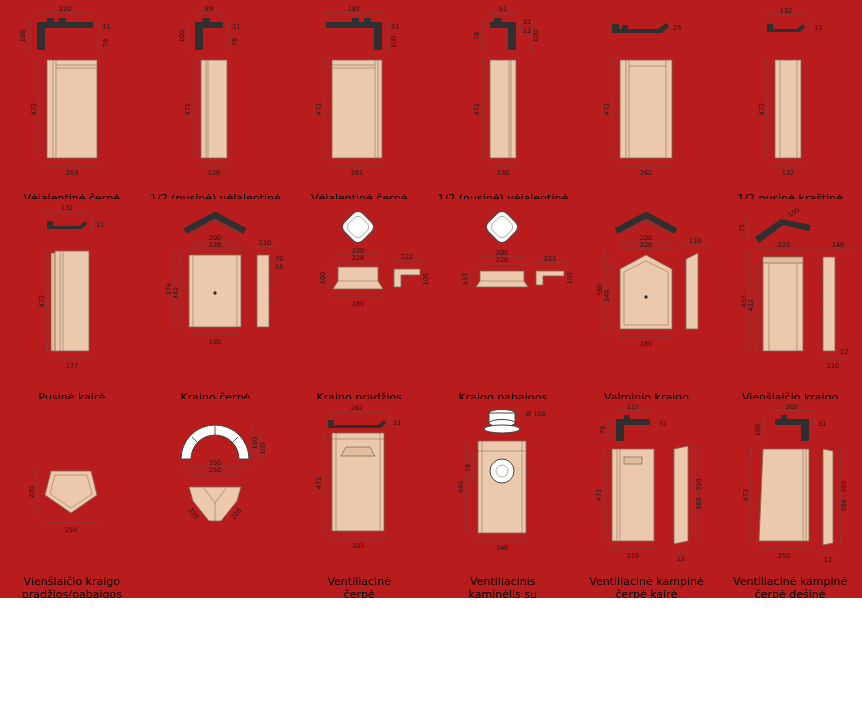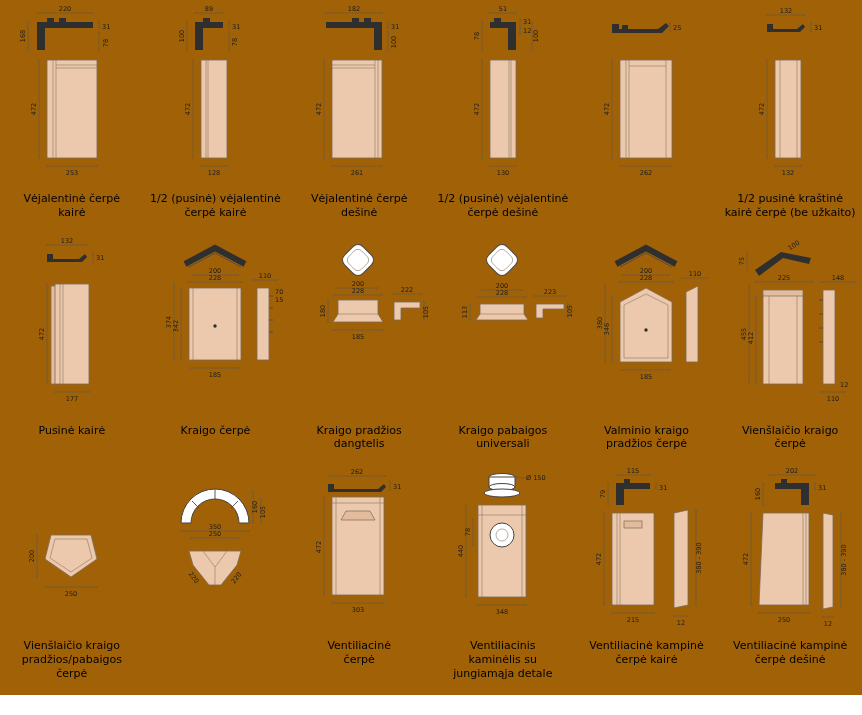--- a/index.html
+++ b/index.html
@@ -1,17 +1,17 @@
 <!DOCTYPE html>
 <html><head>
 <meta charset="utf-8">
 <style>
   html,body{margin:0;padding:0;background:#fff;}
   .sheet{
-    width:862px;height:695px;background:#a16207;
+    width:862px;height:598px;background:#b91c1c;
     display:grid;grid-template-columns:repeat(6,1fr);grid-template-rows:repeat(3,1fr);
     font-family:"DejaVu Sans", "Liberation Sans", sans-serif;
   }
   .cell{display:flex;flex-direction:column;align-items:center;justify-content:flex-start;padding:2px 1px;overflow:hidden;}
   .draw{flex:0 0 auto;display:block;}
   .caption{
     font-size:11px;line-height:1.25;text-align:center;color:#000;
     white-space:pre-line;margin-top:12px;
   }
   

